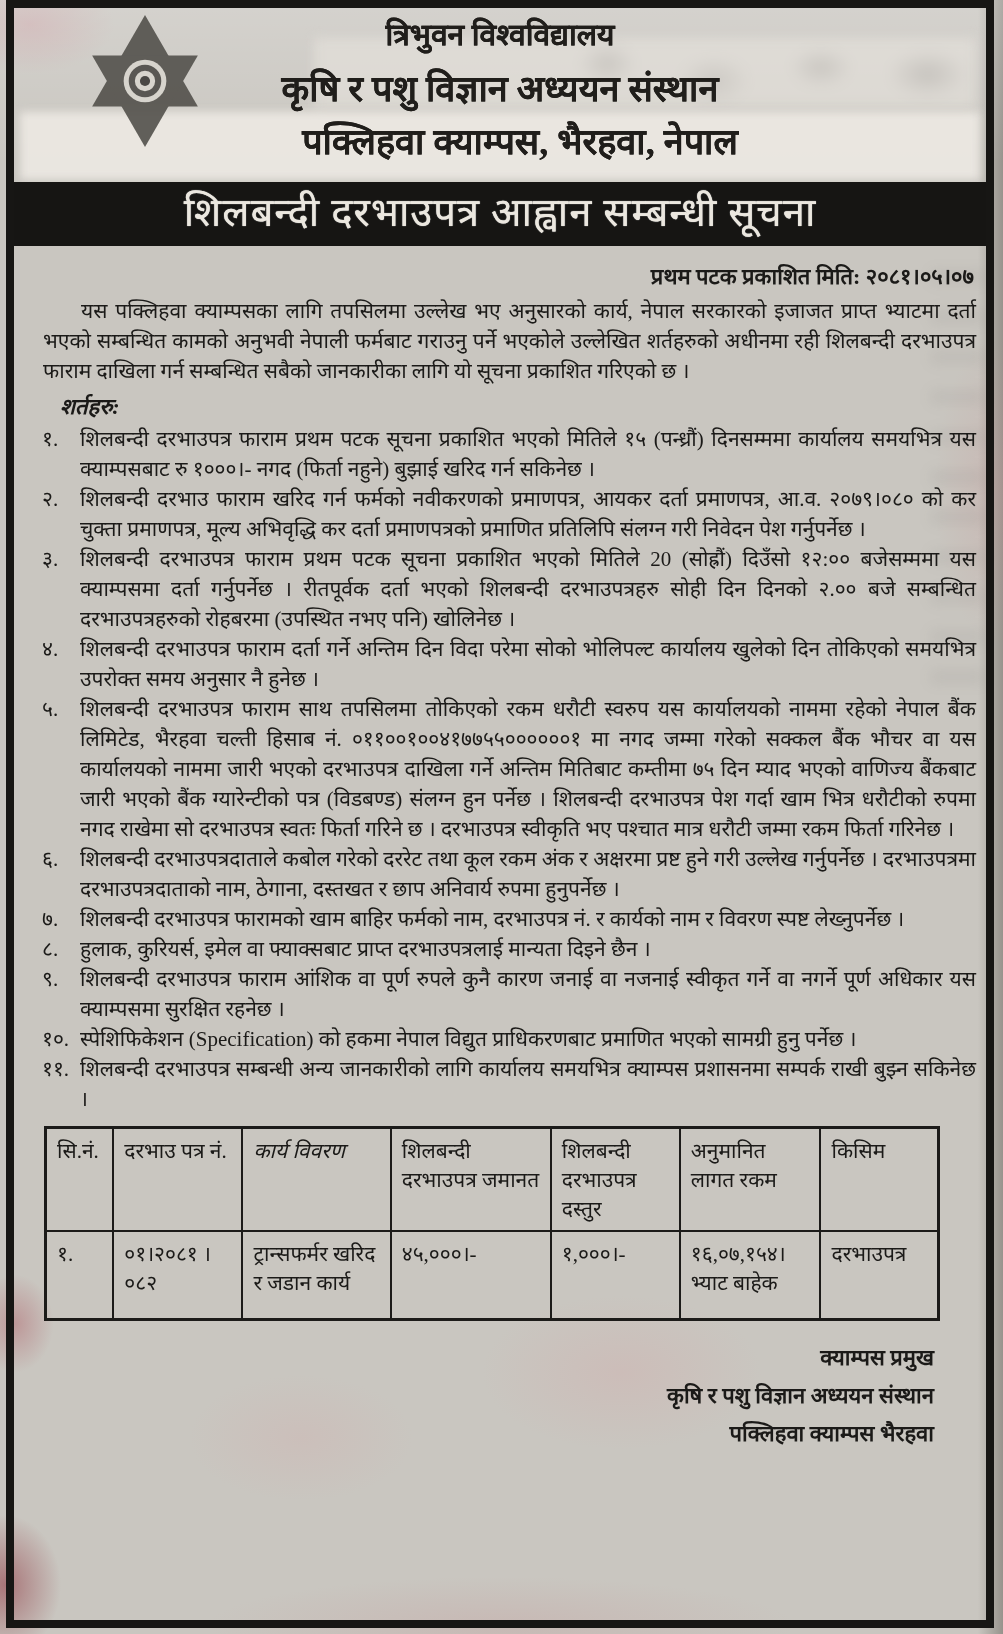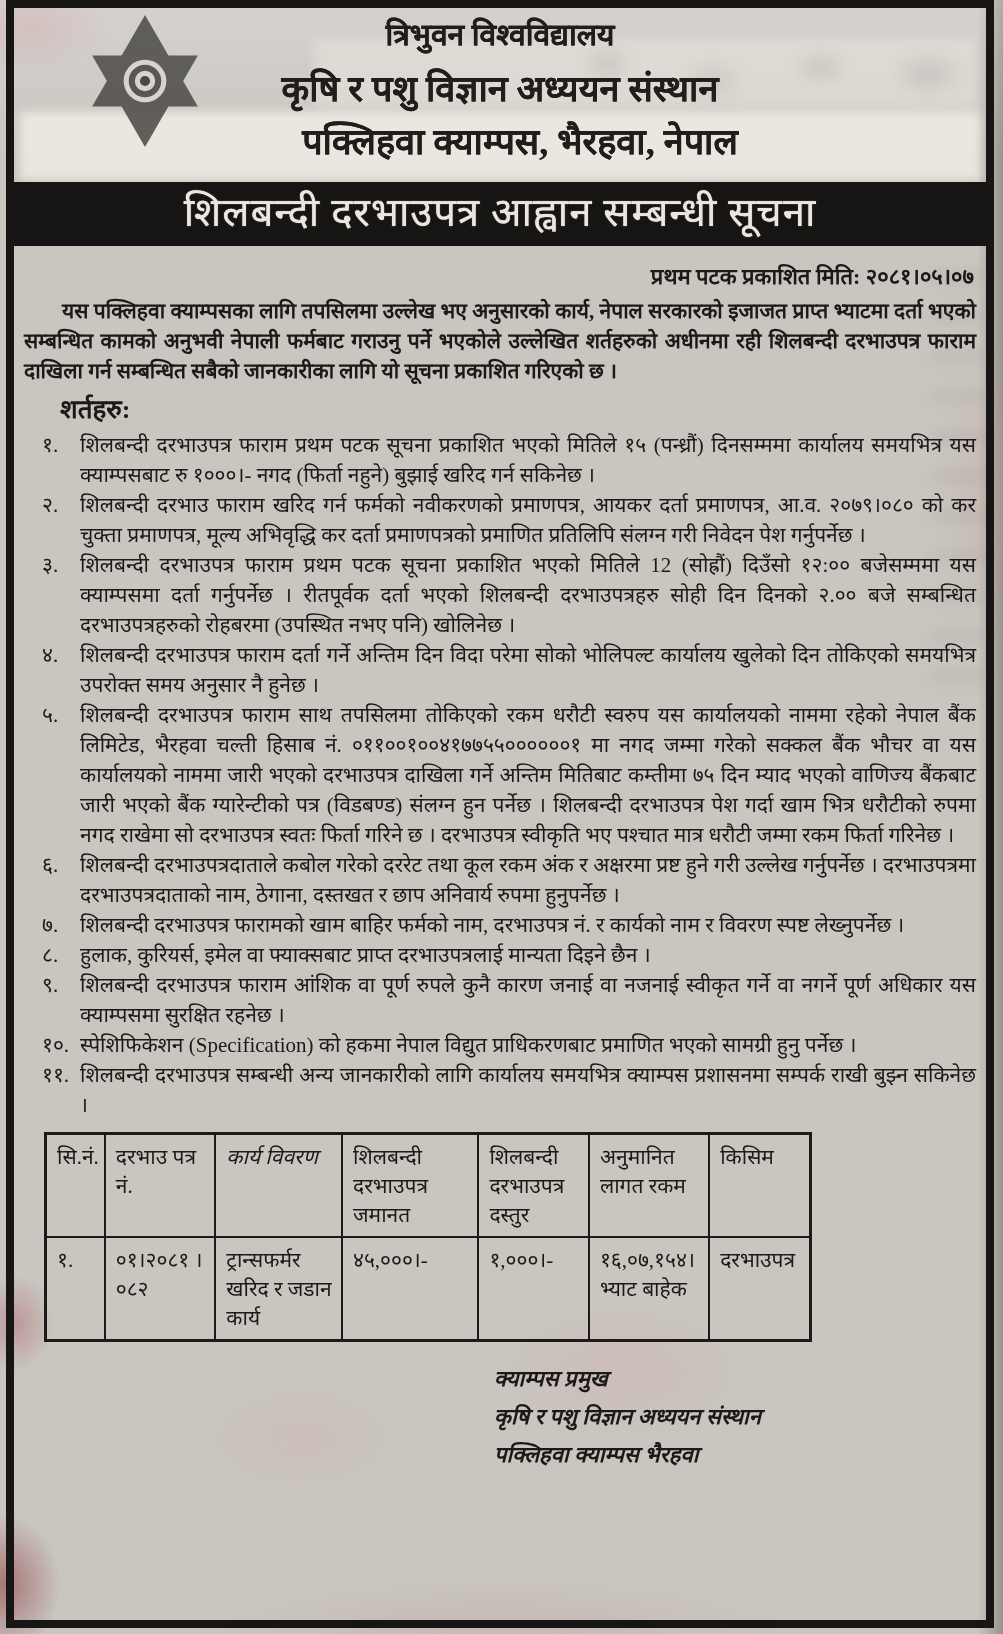--- a/index.html
+++ b/index.html
@@ -42,39 +42,39 @@
   .h1{padding-top:16px;font-size:30px;line-height:38px;}
   .h2{padding-top:14px;font-size:36px;line-height:42px;}
   .h3{padding-top:10px;font-size:36px;line-height:44px;margin-left:40px;}
   .banner{
     position:relative;height:64px;background:#161513;
     color:#ebe7df;font-size:40px;font-weight:normal;text-align:center;line-height:62px;
     letter-spacing:1px;text-shadow:0 0 1px #fff;
   }
   
   .pub{margin:14px 12px 0 0;text-align:right;font-size:22px;font-weight:bold;padding-left:14px;}
-  .intro{margin:6px 10px 0 10px;font-size:21px;line-height:30px;text-align:justify;
-    text-indent:38px;font-weight:bold;}
-  .cond-label{margin:4px 0 0 46px;font-size:26px;font-weight:bold;}
+  .intro{margin:6px 10px 0 29px;font-size:21px;line-height:30px;text-align:justify;
+    text-indent:38px;}
+  .cond-label{margin:4px 0 0 46px;font-size:22px;font-weight:bold;font-style:italic;}
   .conds{margin:4px 10px 0 18px;}
   .cond{display:flex;font-size:21px;line-height:30px;}
   .cond .num{flex:0 0 48px;padding-left:10px;box-sizing:border-box;}
   .cond .txt{flex:1;text-align:justify;}
   
-  table.tbl{margin:12px 16px 0 30px;width:768px;border-collapse:collapse;
+  table.tbl{margin:12px 16px 0 30px;width:896px;border-collapse:collapse;
     border:3px solid #1c1b19;table-layout:fixed;}
   .tbl th,.tbl td{border:2px solid #1c1b19;padding:8px 8px 6px 10px;
     font-size:21px;line-height:29px;font-weight:normal;text-align:left;vertical-align:top;}
   .tbl tr.hrow{height:102px;}
   .tbl tr.drow{height:88px;}
   .c1{width:6.5%;} .c2{width:14.5%;} .c3{width:17%;font-style:italic;} .c4{width:18.5%;}
   .c5{width:14.5%;} .c6{width:16%;} .c7{width:13%;}
   
-  .sig{width:440px;margin:18px 52px 0 auto;text-align:left;
-    font-size:22px;font-weight:bold;line-height:38px;font-style:italic;}
+  .sig{width:440px;margin:18px 52px 0 auto;text-align:right;
+    font-size:22px;font-weight:bold;line-height:38px;}
   
   .ghost-a{position:absolute;left:545px;top:10px;width:445px;height:128px;
     background:
       radial-gradient(42px 32px at 14% 42%, rgba(70,68,64,.55), transparent 70%),
       radial-gradient(52px 36px at 38% 55%, rgba(80,78,74,.5), transparent 70%),
       radial-gradient(46px 30px at 62% 45%, rgba(70,68,64,.55), transparent 70%),
       radial-gradient(58px 36px at 86% 50%, rgba(60,58,55,.6), transparent 70%);
     filter:blur(6px);opacity:.5;pointer-events:none;}
   .ghost-b{position:absolute;left:930px;top:270px;width:55px;height:420px;
     background:repeating-linear-gradient(rgba(90,88,84,.25) 0 14px, transparent 14px 40px);
@@ -121,21 +121,21 @@
       <div class="cond">
         <span class="num">१.</span>
         <span class="txt">शिलबन्दी दरभाउपत्र फाराम प्रथम पटक सूचना प्रकाशित भएको मितिले १५ (पन्ध्रौं) दिनसम्ममा कार्यालय समयभित्र यस क्याम्पसबाट रु १०००।- नगद (फिर्ता नहुने) बुझाई खरिद गर्न सकिनेछ ।</span>
       </div>
       <div class="cond">
         <span class="num">२.</span>
         <span class="txt">शिलबन्दी दरभाउ फाराम खरिद गर्न फर्मको नवीकरणको प्रमाणपत्र, आयकर दर्ता प्रमाणपत्र, आ.व. २०७९।०८० को कर चुक्ता प्रमाणपत्र, मूल्य अभिवृद्धि कर दर्ता प्रमाणपत्रको प्रमाणित प्रतिलिपि संलग्न गरी निवेदन पेश गर्नुपर्नेछ ।</span>
       </div>
       <div class="cond">
         <span class="num">३.</span>
-        <span class="txt">शिलबन्दी दरभाउपत्र फाराम प्रथम पटक सूचना प्रकाशित भएको मितिले 12 (सोह्रौं) दिउँसो १२:०० बजेसम्ममा यस क्याम्पसमा दर्ता गर्नुपर्नेछ । रीतपूर्वक दर्ता भएको शिलबन्दी दरभाउपत्रहरु सोही दिन दिनको २.०० बजे सम्बन्धित दरभाउपत्रहरुको रोहबरमा (उपस्थित नभए पनि) खोलिनेछ ।</span>
+        <span class="txt">शिलबन्दी दरभाउपत्र फाराम प्रथम पटक सूचना प्रकाशित भएको मितिले 20 (सोह्रौं) दिउँसो १२:०० बजेसम्ममा यस क्याम्पसमा दर्ता गर्नुपर्नेछ । रीतपूर्वक दर्ता भएको शिलबन्दी दरभाउपत्रहरु सोही दिन दिनको २.०० बजे सम्बन्धित दरभाउपत्रहरुको रोहबरमा (उपस्थित नभए पनि) खोलिनेछ ।</span>
       </div>
       <div class="cond">
         <span class="num">४.</span>
         <span class="txt">शिलबन्दी दरभाउपत्र फाराम दर्ता गर्ने अन्तिम दिन विदा परेमा सोको भोलिपल्ट कार्यालय खुलेको दिन तोकिएको समयभित्र उपरोक्त समय अनुसार नै हुनेछ ।</span>
       </div>
       <div class="cond">
         <span class="num">५.</span>
         <span class="txt">शिलबन्दी दरभाउपत्र फाराम साथ तपसिलमा तोकिएको रकम धरौटी स्वरुप यस कार्यालयको नाममा रहेको नेपाल बैंक लिमिटेड, भैरहवा चल्ती हिसाब नं. ०११००१००४१७७५५००००००१ मा नगद जम्मा गरेको सक्कल बैंक भौचर वा यस कार्यालयको नाममा जारी भएको दरभाउपत्र दाखिला गर्ने अन्तिम मितिबाट कम्तीमा ७५ दिन म्याद भएको वाणिज्य बैंकबाट जारी भएको बैंक ग्यारेन्टीको पत्र (विडबण्ड) संलग्न हुन पर्नेछ । शिलबन्दी दरभाउपत्र पेश गर्दा खाम भित्र धरौटीको रुपमा नगद राखेमा सो दरभाउपत्र स्वतः फिर्ता गरिने छ । दरभाउपत्र स्वीकृति भए पश्चात मात्र धरौटी जम्मा रकम फिर्ता गरिनेछ ।</span>
       </div>
       <div class="cond">

